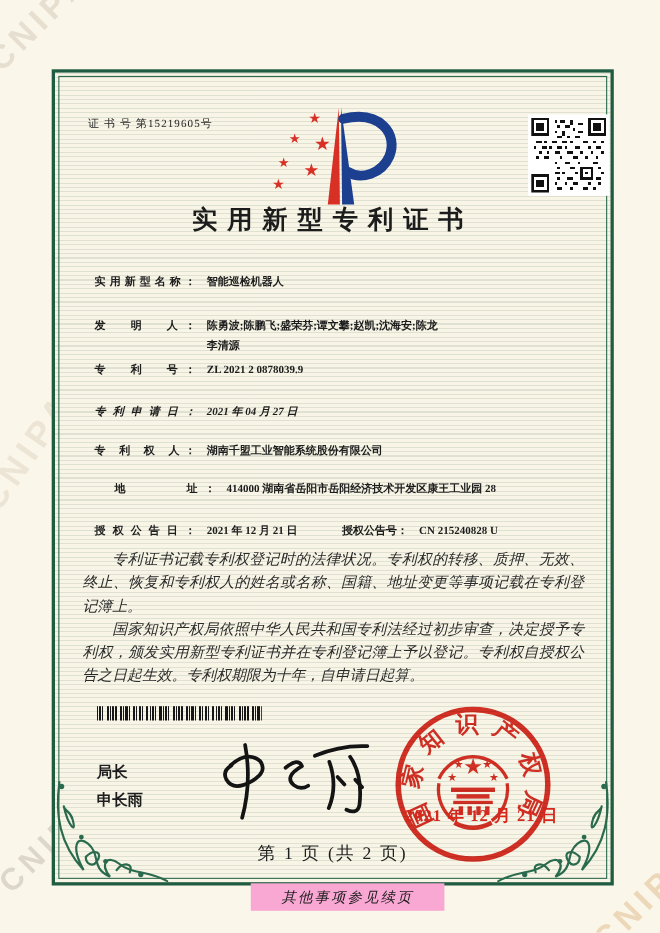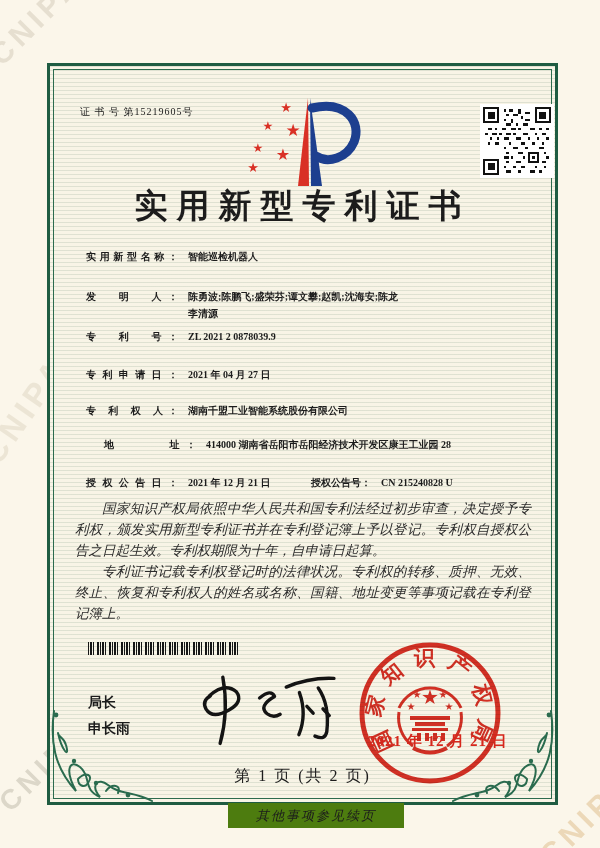--- a/index.html
+++ b/index.html
@@ -26,27 +26,27 @@
   #frame-inner{
     position:absolute;left:3px;top:3px;right:3px;bottom:3px;
     border:1px solid #2c6b4e;
   }
   
   .cert-no{position:absolute;left:30px;top:39px;font-size:10px;letter-spacing:1px;z-index:5;}
   .logo{position:absolute;left:196px;top:28px;z-index:5;}
   .qr{position:absolute;left:430px;top:38px;width:68px;height:68px;background:#fff;padding:3px;z-index:5;}
   .title{
     position:absolute;left:0;top:118px;width:100%;text-align:center;
-    font-size:33px;font-weight:bold;letter-spacing:9px;z-index:5;
+    font-size:23px;font-weight:bold;letter-spacing:9px;z-index:5;
   }
   
   .row{position:absolute;left:36px;z-index:5;font-size:10px;font-weight:600;line-height:18px;white-space:nowrap;}
   .row .lbl{display:inline-block;width:92px;text-align:justify;text-align-last:justify;vertical-align:top;}
   .row .val{display:inline-block;margin-left:10px;vertical-align:top;}
-  .row .val2{display:block;margin-left:102px;font-family:Liberation Mono, monospace;}
+  .row .val2{display:block;margin-left:102px;}
   .pair2{margin-left:38px;}
   
   .legal{
     position:absolute;left:25px;top:432px;width:456px;z-index:5;
     font-size:13.5px;line-height:21px;font-style:italic;color:#2a2a2a;text-align:justify;
   }
   .legal p{margin:0;text-indent:2em;}
   
   .barcode{
     position:absolute;left:38px;top:576px;width:150px;height:13px;z-index:5;
@@ -64,21 +64,21 @@
     position:absolute;left:318px;top:666px;z-index:7;
     color:#d6271c;font-size:15px;font-weight:bold;letter-spacing:1px;white-space:nowrap;
   }
   .page-num{position:absolute;left:0;top:700px;width:100%;text-align:center;font-size:16px;z-index:5;letter-spacing:2px;}
   .corner{position:absolute;z-index:4;}
   .corner.bl{left:-2px;bottom:-6px;}
   .corner.br{right:-2px;bottom:-6px;transform:scaleX(-1);}
   
   .footer-note{
     position:absolute;left:228px;top:803px;width:176px;height:25px;z-index:3;
-    background:#4d7c0f;text-align:center;font-size:13px;line-height:25px;
+    background:#f9a8d4;text-align:center;font-size:13px;line-height:25px;
     letter-spacing:2px;font-style:italic;
   }
 </style>
 </head>
 <body>
 
 <div id="page">
 
   <div class="wm" style="left:-22px;top:2px;font-size:30px;color:#e6dfd0;">CNIPA</div>
   <div class="wm" style="left:262px;top:110px;font-size:30px;color:#f1e6d2;">CNIPA</div>
@@ -132,40 +132,40 @@
 
     <div class="row" style="top:222px;">
       <span class="lbl">发　明　人：</span><span class="val">陈勇波;陈鹏飞;盛荣芬;谭文攀;赵凯;沈海安;陈龙</span>
       <span class="val2">李清源</span>
     </div>
 
     <div class="row" style="top:262px;">
       <span class="lbl">专　利　号：</span><span class="val">ZL 2021 2 0878039.9</span>
     </div>
 
-    <div class="row" style="top:300px;">
+    <div class="row" style="top:300px;font-style:italic;">
       <span class="lbl">专利申请日：</span><span class="val">2021 年 04 月 27 日</span>
     </div>
 
     <div class="row" style="top:336px;">
       <span class="lbl">专 利 权 人：</span><span class="val">湖南千盟工业智能系统股份有限公司</span>
     </div>
 
     <div class="row" style="top:370px;margin-left:18px;">
       <span class="lbl">地　　　址：</span><span class="val">414000 湖南省岳阳市岳阳经济技术开发区康王工业园 28</span>
     </div>
 
     <div class="row" style="top:408px;">
       <span><span class="lbl">授权公告日：</span><span class="val">2021 年 12 月 21 日</span></span>
       <span class="pair2"><span>授权公告号：</span><span class="val">CN 215240828 U</span></span>
     </div>
 
     <div class="legal">
+      <p>专利证书记载专利权登记时的法律状况。专利权的转移、质押、无效、终止、恢复和专利权人的姓名或名称、国籍、地址变更等事项记载在专利登记簿上。</p>
       <p>国家知识产权局依照中华人民共和国专利法经过初步审查，决定授予专利权，颁发实用新型专利证书并在专利登记簿上予以登记。专利权自授权公告之日起生效。专利权期限为十年，自申请日起算。</p>
-      <p>专利证书记载专利权登记时的法律状况。专利权的转移、质押、无效、终止、恢复和专利权人的姓名或名称、国籍、地址变更等事项记载在专利登记簿上。</p>
     </div>
 
     <div class="barcode"></div>
 
     <div class="director">
       <div>局长</div>
       <div>申长雨</div>
     </div>
 
     <svg class="signature" width="190" height="92" viewBox="0 0 190 92">

